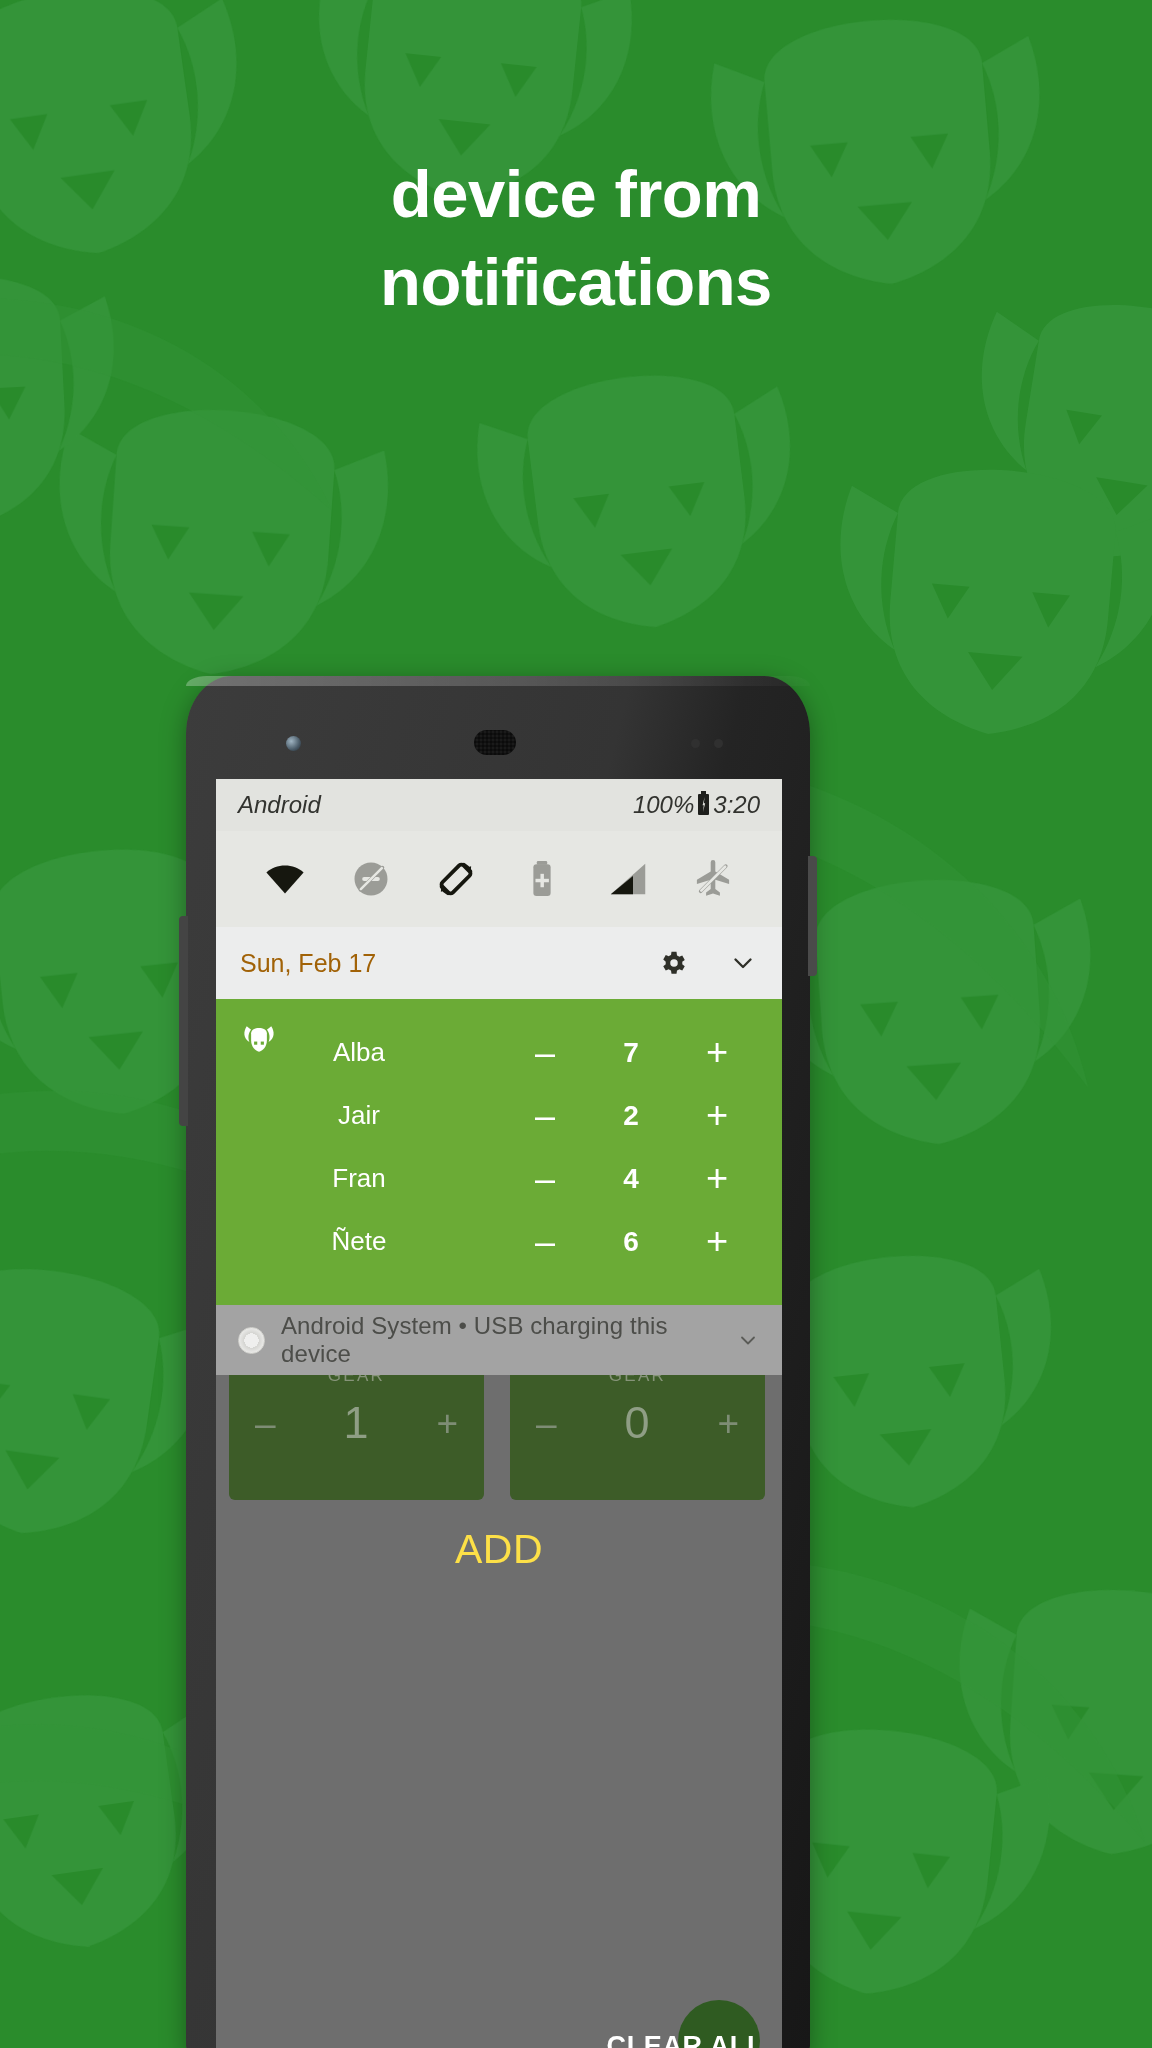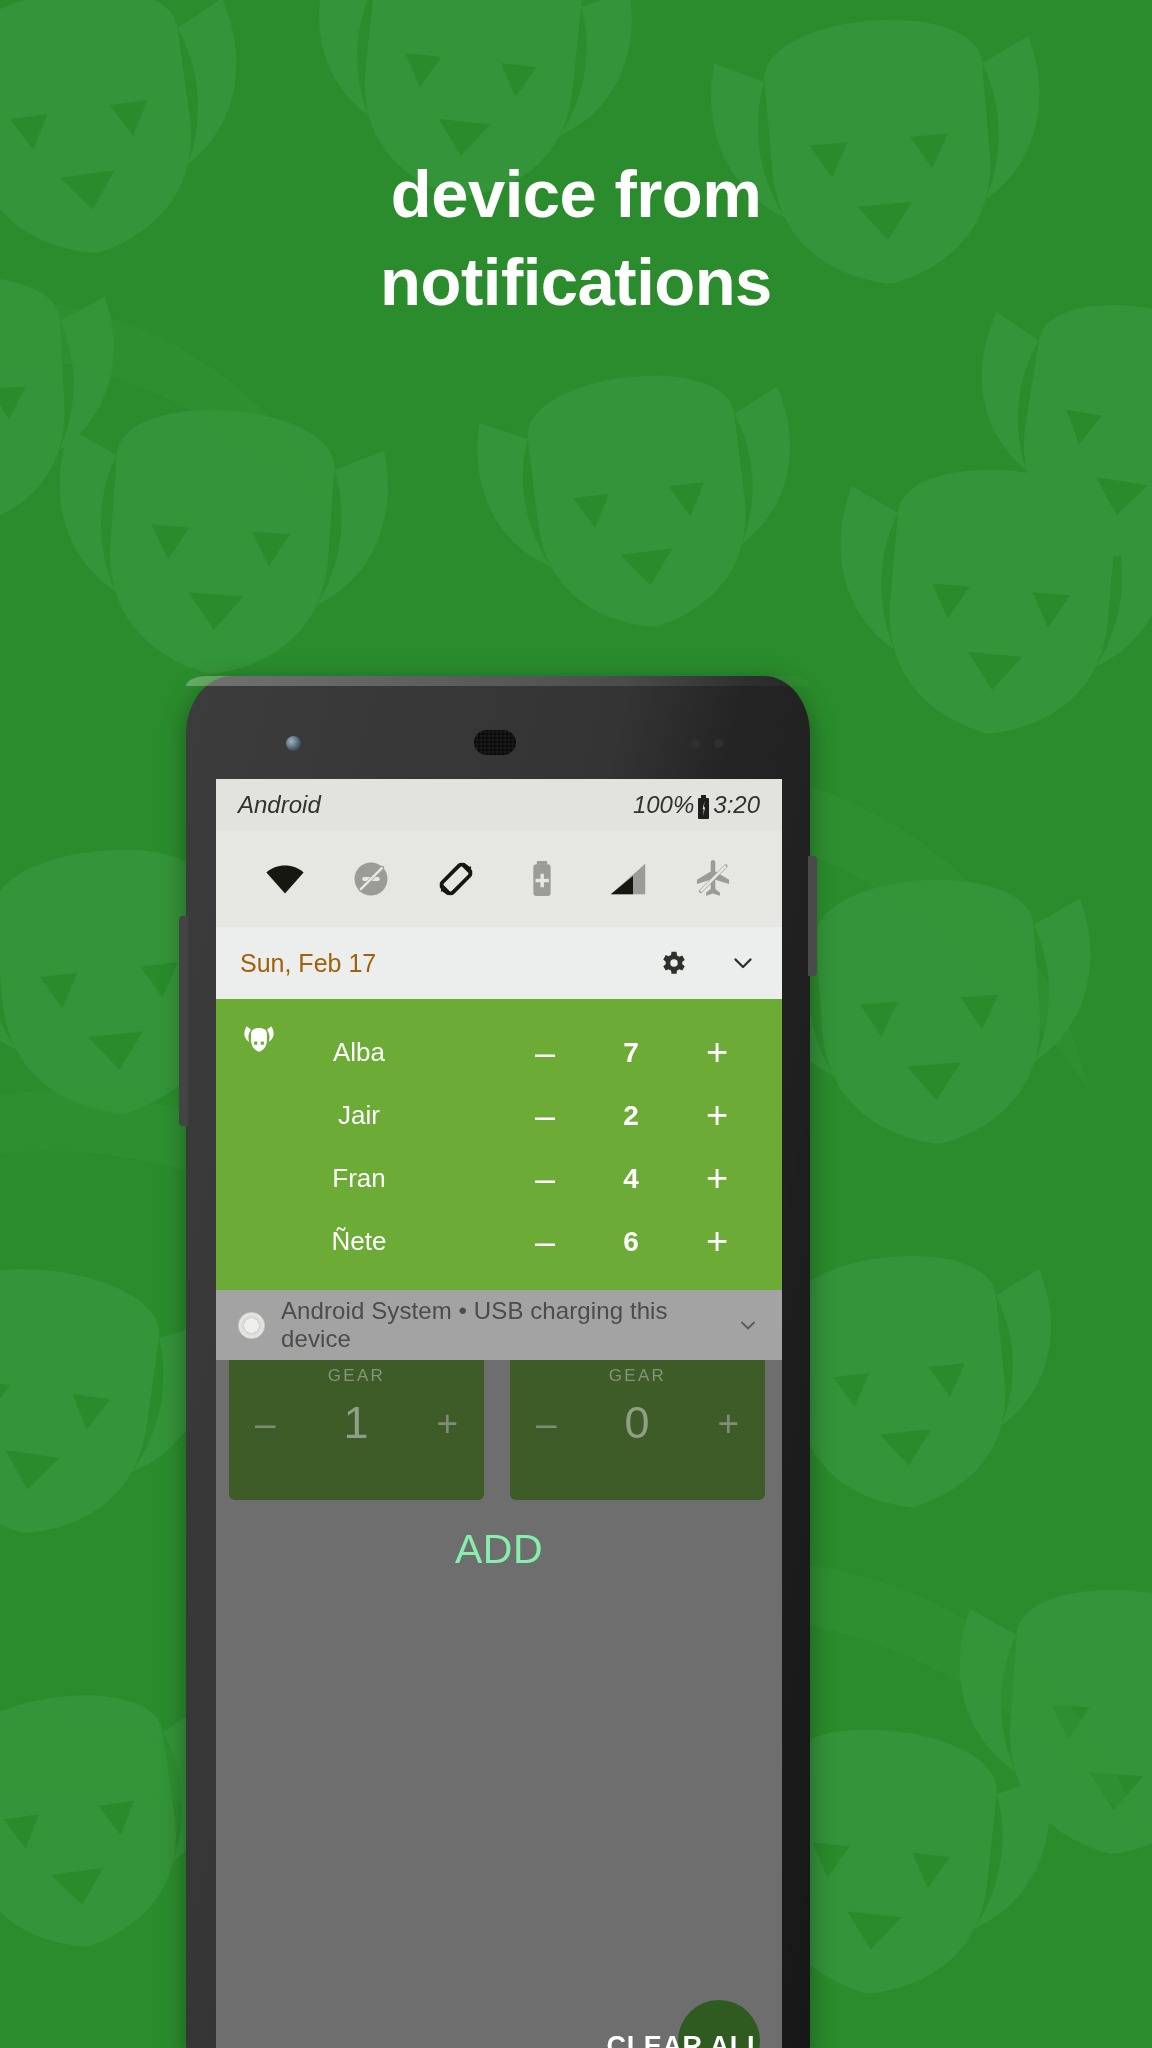--- a/index.html
+++ b/index.html
@@ -98,41 +98,41 @@
   .card-row.bottom{ top:84px; }
   .card-op{ color:#7e8d75; font-size:37px; line-height:1; }
   .card-val{ color:#8f9e85; font-size:45px; font-weight:400; }
   .card-gear{
     position:absolute; left:0; width:100%; top:56px;
     text-align:center; color:#869479;
     font-size:17px; letter-spacing:2.3px;
   }
   #add-player{
     position:absolute; left:0; top:745px; width:100%;
-    text-align:center; color:#86efac;
+    text-align:center; color:#fde047;
     font-size:41px; font-weight:400; line-height:1.22;
     letter-spacing:.5px;
   }
   #fab{
     position:absolute; right:22px; bottom:-26px;
     width:82px; height:82px; border-radius:50%;
     background:#2f5b21;
   }
 
   
   #shade{
     position:absolute; left:0; top:0; width:566px;
   }
   #statusbar{
     height:52px; background:#e2e3df;
     display:flex; align-items:center; justify-content:space-between;
     padding:0 22px;
     color:#32332f; font-size:24px;font-style:italic;
   }
-  #statusbar-right{ display:flex; align-items:flex-end; gap:2px; }
+  #statusbar-right{ display:flex; align-items:flex-start; gap:2px; }
   .bat-glyph{ display:inline-block; width:15px; height:24px; position:relative; }
   .bat-glyph i{
     position:absolute; left:2px; top:3px; width:11px; height:21px;
     background:#1e1f1c; border-radius:1px; display:block;
   }
   .bat-glyph b{
     position:absolute; left:5px; top:0; width:5px; height:3px;
     background:#1e1f1c; display:block;
   }
   .bat-glyph s{
@@ -153,21 +153,21 @@
   #qs-footer{
     height:72px; background:#eceded;
     display:flex; align-items:center; justify-content:space-between;
     padding:0 24px;
     color:#a16207; font-size:25px;
   }
   #qs-footer-right{ display:flex; align-items:center; gap:40px; }
 
   
   #notif-app{
-    background:#6bab36; padding:22px 0 17px 0;
+    background:#6bab36; padding:22px 0 32px 0;
     position:relative;
   }
   #notif-icon{
     position:absolute; left:22px; top:22px; width:42px; height:42px;
   }
   .player-row{
     display:flex; align-items:center; height:63px;
     color:#ffffff;
   }
   .player-name{

